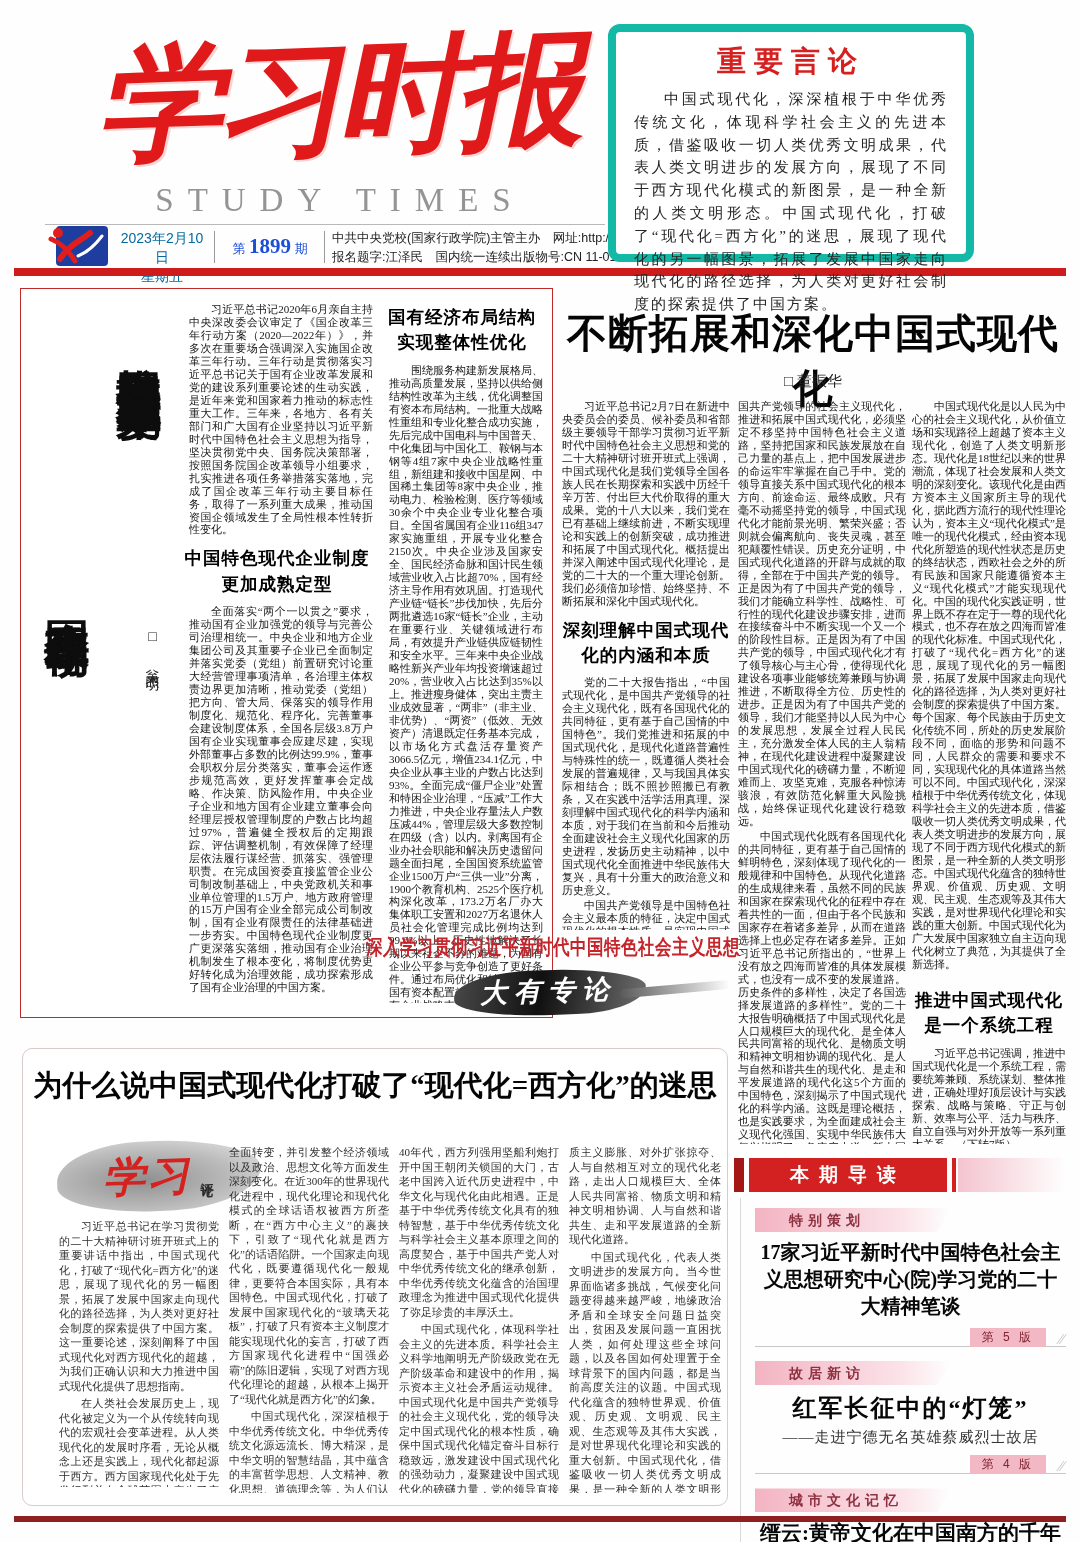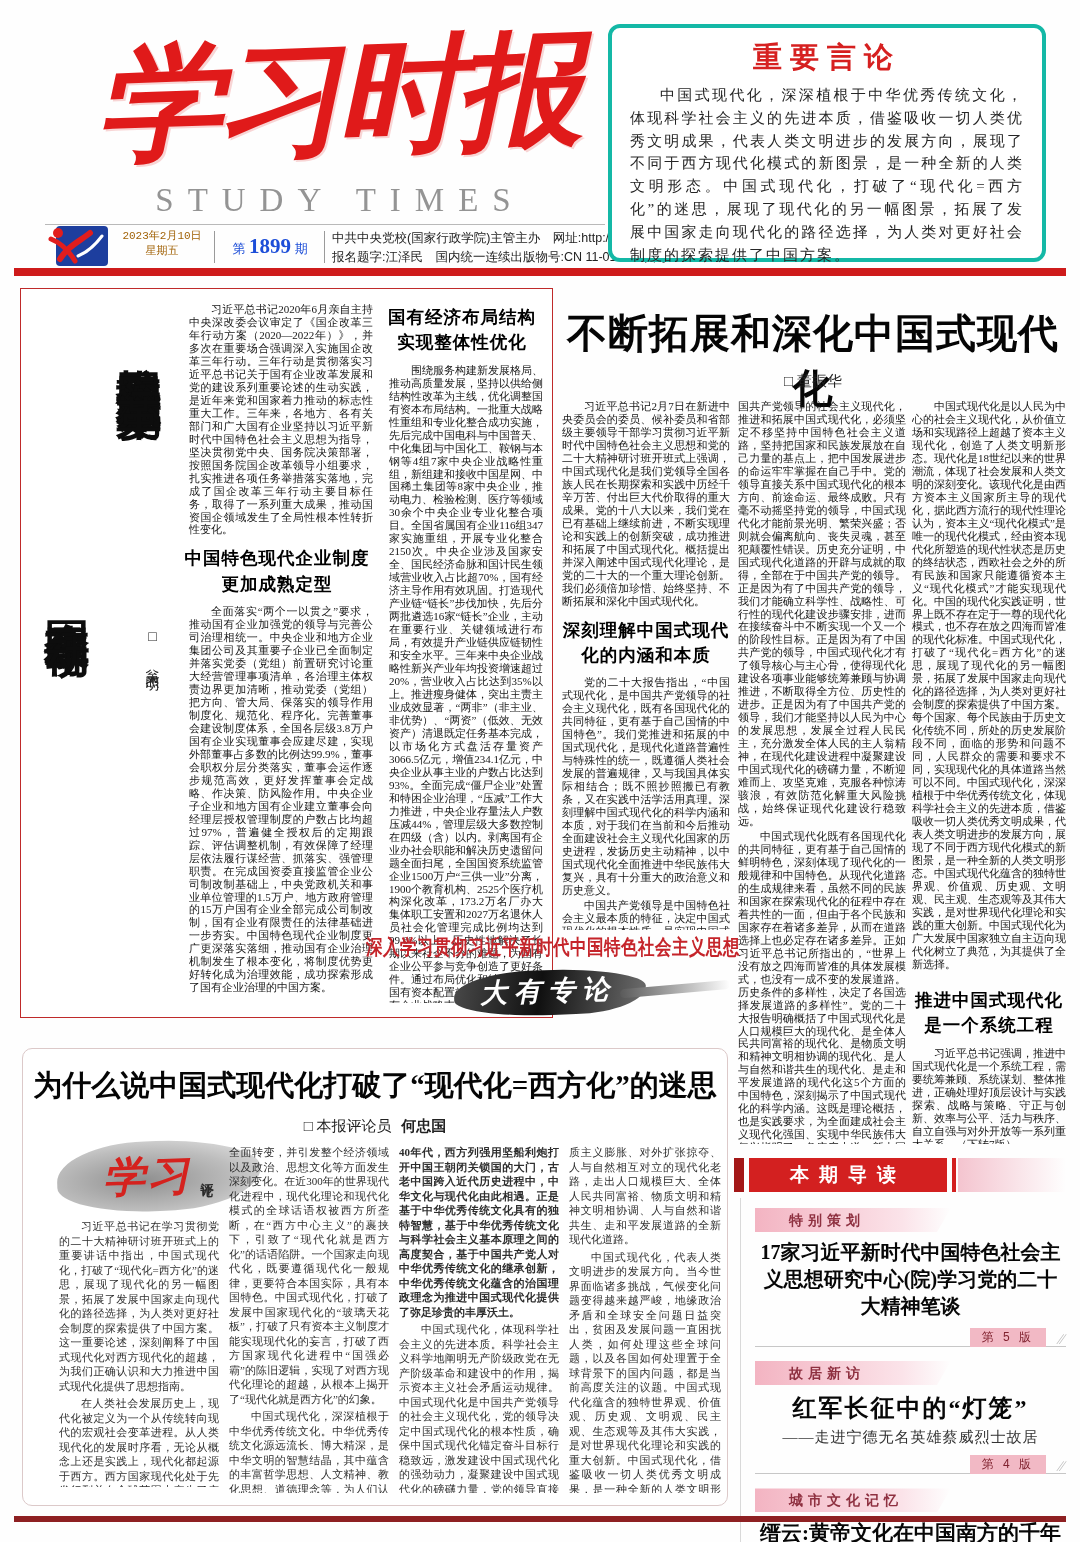--- a/index.html
+++ b/index.html
@@ -8,30 +8,30 @@
   .abs{position:absolute;}
 
   
   .masthead-title{left:96px;top:8px;width:480px;height:180px;display:flex;align-items:center;justify-content:center;
     font-family:"Liberation Serif",serif;font-weight:900;font-style:italic;font-size:126px;color:#e01a1a;
     letter-spacing:-6px;transform:rotate(-2deg);text-shadow:2px 2px 0 rgba(224,26,26,.18);white-space:nowrap;}
   .study-times{left:120px;top:182px;width:440px;text-align:center;font-size:33px;color:#949494;
     letter-spacing:14px;font-family:"Liberation Serif",serif;}
   .mast-hr{left:45px;top:224px;width:560px;height:1px;background:#b9b9b9;}
   .logo-box{left:48px;top:226px;width:60px;height:40px;}
-  .dl-text{font-family:Liberation Mono, monospace;font-size:11px;color:#a16207;line-height:1.35;text-align:center;}
+  .dl-text{font-family:Liberation Sans, sans-serif;font-size:14px;color:#0369a1;line-height:1.35;text-align:center;}
   .dl-date{left:114px;top:229px;width:96px;}
   .vline{width:1px;height:32px;background:#9a9a9a;top:231px;}
   .dl-issue{left:222px;top:234px;width:96px;text-align:center;font-family:"Liberation Sans",sans-serif;font-size:13px;color:#1d4ed8;white-space:nowrap;}
   .dl-issue b{font-size:21px;font-family:"Liberation Serif",serif;}
   .dl-info{left:332px;top:229px;width:560px;text-align:left;font-family:"Liberation Sans",sans-serif;font-size:12.5px;line-height:1.5;color:#222;white-space:nowrap;}
   .red-rule{left:14px;top:268px;width:1052px;height:8px;background:#ce1b1b;}
 
   
-  .remarks{left:608px;top:24px;width:438px;height:238px;border:4px solid #14b8a6;border-radius:12px;
+  .remarks{left:608px;top:24px;width:366px;height:238px;border:8px solid #14b8a6;border-radius:12px;
     padding:8px 18px 6px 18px;box-sizing:border-box;background:#fff;}
   .remarks-title{text-align:center;font-family:"Liberation Sans",sans-serif;font-weight:bold;font-size:29px;
     color:#d62020;letter-spacing:8px;margin:2px 0 6px 0;}
   .remarks-body{font-size:15px;line-height:1.52;letter-spacing:2px;text-align:justify;text-indent:2em;color:#262626;}
 
   
   .left-box{left:20px;top:288px;width:533px;height:730px;border:1.5px solid #bf2a2a;box-sizing:border-box;background:#fff;}
   .v-headline{left:16px;top:44px;height:660px;writing-mode:vertical-rl;font-family:"Liberation Sans",sans-serif;
     font-weight:900;color:#0d0d0d;}
   .v-headline .h-main{display:block;font-size:45px;letter-spacing:2px;}
@@ -191,40 +191,36 @@
 
   <div class="abs banner">
     <div class="banner-line">深入学习贯彻习近平新时代中国特色社会主义思想</div>
     <div class="brush">
       <span class="brush-text">大有专论</span>
     </div>
   </div>
 
   <div class="abs c-box">
     <div class="abs c-title">为什么说中国式现代化打破了“现代化=西方化”的迷思</div>
-    <div class="abs c-byline">
-      <span>□ 本报评论员</span>
-      <b>何忠国</b>
-    </div>
 
     <div class="abs xuexi-logo">
       <span class="xuexi-main">学习</span>
       <span class="xuexi-sub">评论</span>
     </div>
 
     <div class="abs kcol c-col1">
       <p>习近平总书记在学习贯彻党的二十大精神研讨班开班式上的重要讲话中指出，中国式现代化，打破了“现代化=西方化”的迷思，展现了现代化的另一幅图景，拓展了发展中国家走向现代化的路径选择，为人类对更好社会制度的探索提供了中国方案。这一重要论述，深刻阐释了中国式现代化对西方现代化的超越，为我们正确认识和大力推进中国式现代化提供了思想指南。</p>
       <p>在人类社会发展历史上，现代化被定义为一个从传统转向现代的宏观社会变革进程。从人类现代化的发展时序看，无论从概念上还是实践上，现代化都起源于西方。西方国家现代化处于先发行列并在全球范围内产生了广泛影响。现代化起源于18世纪60年代英国工业革命，随后扩展到欧洲以及世界其他地区。工业革命既是一次生产技术变革，也是一场深刻的社会关系变革，推动传统农业社会向工业社会</p>
     </div>
     <div class="abs kcol c-col2">
       <p style="text-indent:0;">全面转变，并引发整个经济领域以及政治、思想文化等方面发生深刻变化。在近300年的世界现代化进程中，现代化理论和现代化模式的全球话语权被西方所垄断，在“西方中心主义”的裹挟下，引致了“现代化就是西方化”的话语陷阱。一个国家走向现代化，既要遵循现代化一般规律，更要符合本国实际，具有本国特色。中国式现代化，打破了发展中国家现代化的“玻璃天花板”，打破了只有资本主义制度才能实现现代化的妄言，打破了西方国家现代化进程中“国强必霸”的陈旧逻辑，实现了对西方现代化理论的超越，从根本上揭开了“现代化就是西方化”的幻象。</p>
       <p>中国式现代化，深深植根于中华优秀传统文化。中华优秀传统文化源远流长、博大精深，是中华文明的智慧结晶，其中蕴含的丰富哲学思想、人文精神、教化思想、道德理念等，为人们认识和改造世界提供有益启迪，为治国理政提供有益启示，为道德建设提供有益启发。中国式现代化道路是对5000多年中华文明及其积淀的中华优秀传统文化的传承发展而来的。19世纪</p>
     </div>
     <div class="abs kcol c-col3">
-      <p style="text-indent:0;font-weight:bold;">40年代，西方列强用坚船利炮打开中国王朝闭关锁国的大门，古老中国跨入近代历史进程中，中华文化与现代化由此相遇。正是基于中华优秀传统文化具有的独特智慧，基于中华优秀传统文化与科学社会主义基本原理之间的高度契合，基于中国共产党人对中华优秀传统文化的继承创新，中华优秀传统文化蕴含的治国理政理念为推进中国式现代化提供了弥足珍贵的丰厚沃土。</p>
+      <p style="text-indent:0;">40年代，西方列强用坚船利炮打开中国王朝闭关锁国的大门，古老中国跨入近代历史进程中，中华文化与现代化由此相遇。正是基于中华优秀传统文化具有的独特智慧，基于中华优秀传统文化与科学社会主义基本原理之间的高度契合，基于中国共产党人对中华优秀传统文化的继承创新，中华优秀传统文化蕴含的治国理政理念为推进中国式现代化提供了弥足珍贵的丰厚沃土。</p>
       <p>中国式现代化，体现科学社会主义的先进本质。科学社会主义科学地阐明无产阶级政党在无产阶级革命和建设中的作用，揭示资本主义社会矛盾运动规律。中国式现代化是中国共产党领导的社会主义现代化，党的领导决定中国式现代化的根本性质，确保中国式现代化锚定奋斗目标行稳致远，激发建设中国式现代化的强劲动力，凝聚建设中国式现代化的磅礴力量，党的领导直接关系中国式现代化的根本方向、前途命运、最终成败。正是在中国共产党的领导下，中国式现代化摒弃了西方现代化所遵循的生产力发展受资本主宰的逻辑，摒弃了西方以资本为中心、两极分化、物</p>
     </div>
     <div class="abs kcol c-col4">
       <p style="text-indent:0;">质主义膨胀、对外扩张掠夺、人与自然相互对立的现代化老路，走出人口规模巨大、全体人民共同富裕、物质文明和精神文明相协调、人与自然和谐共生、走和平发展道路的全新现代化道路。</p>
       <p>中国式现代化，代表人类文明进步的发展方向。当今世界面临诸多挑战，气候变化问题变得越来越严峻，地缘政治矛盾和全球安全问题日益突出，贫困及发展问题一直困扰人类，如何处理这些全球问题，以及各国如何处理置于全球背景下的国内问题，都是当前高度关注的议题。中国式现代化蕴含的独特世界观、价值观、历史观、文明观、民主观、生态观等及其伟大实践，是对世界现代化理论和实践的重大创新。中国式现代化，借鉴吸收一切人类优秀文明成果，是一种全新的人类文明形态。这一人类文明发展的重要理论和实践成果，展现了不同于西方现代化模式的新图景，为解决当代人类面临的难题提供了重要启示，改变了当代人类文明发展以西方文明为主导的世界格局，呈现出文明形态的多样化发展新态势，开启了人类文明发展的新篇章。</p>
     </div>
   </div>
 
   <div class="abs guide-header">
     <div class="gh-block"></div>

